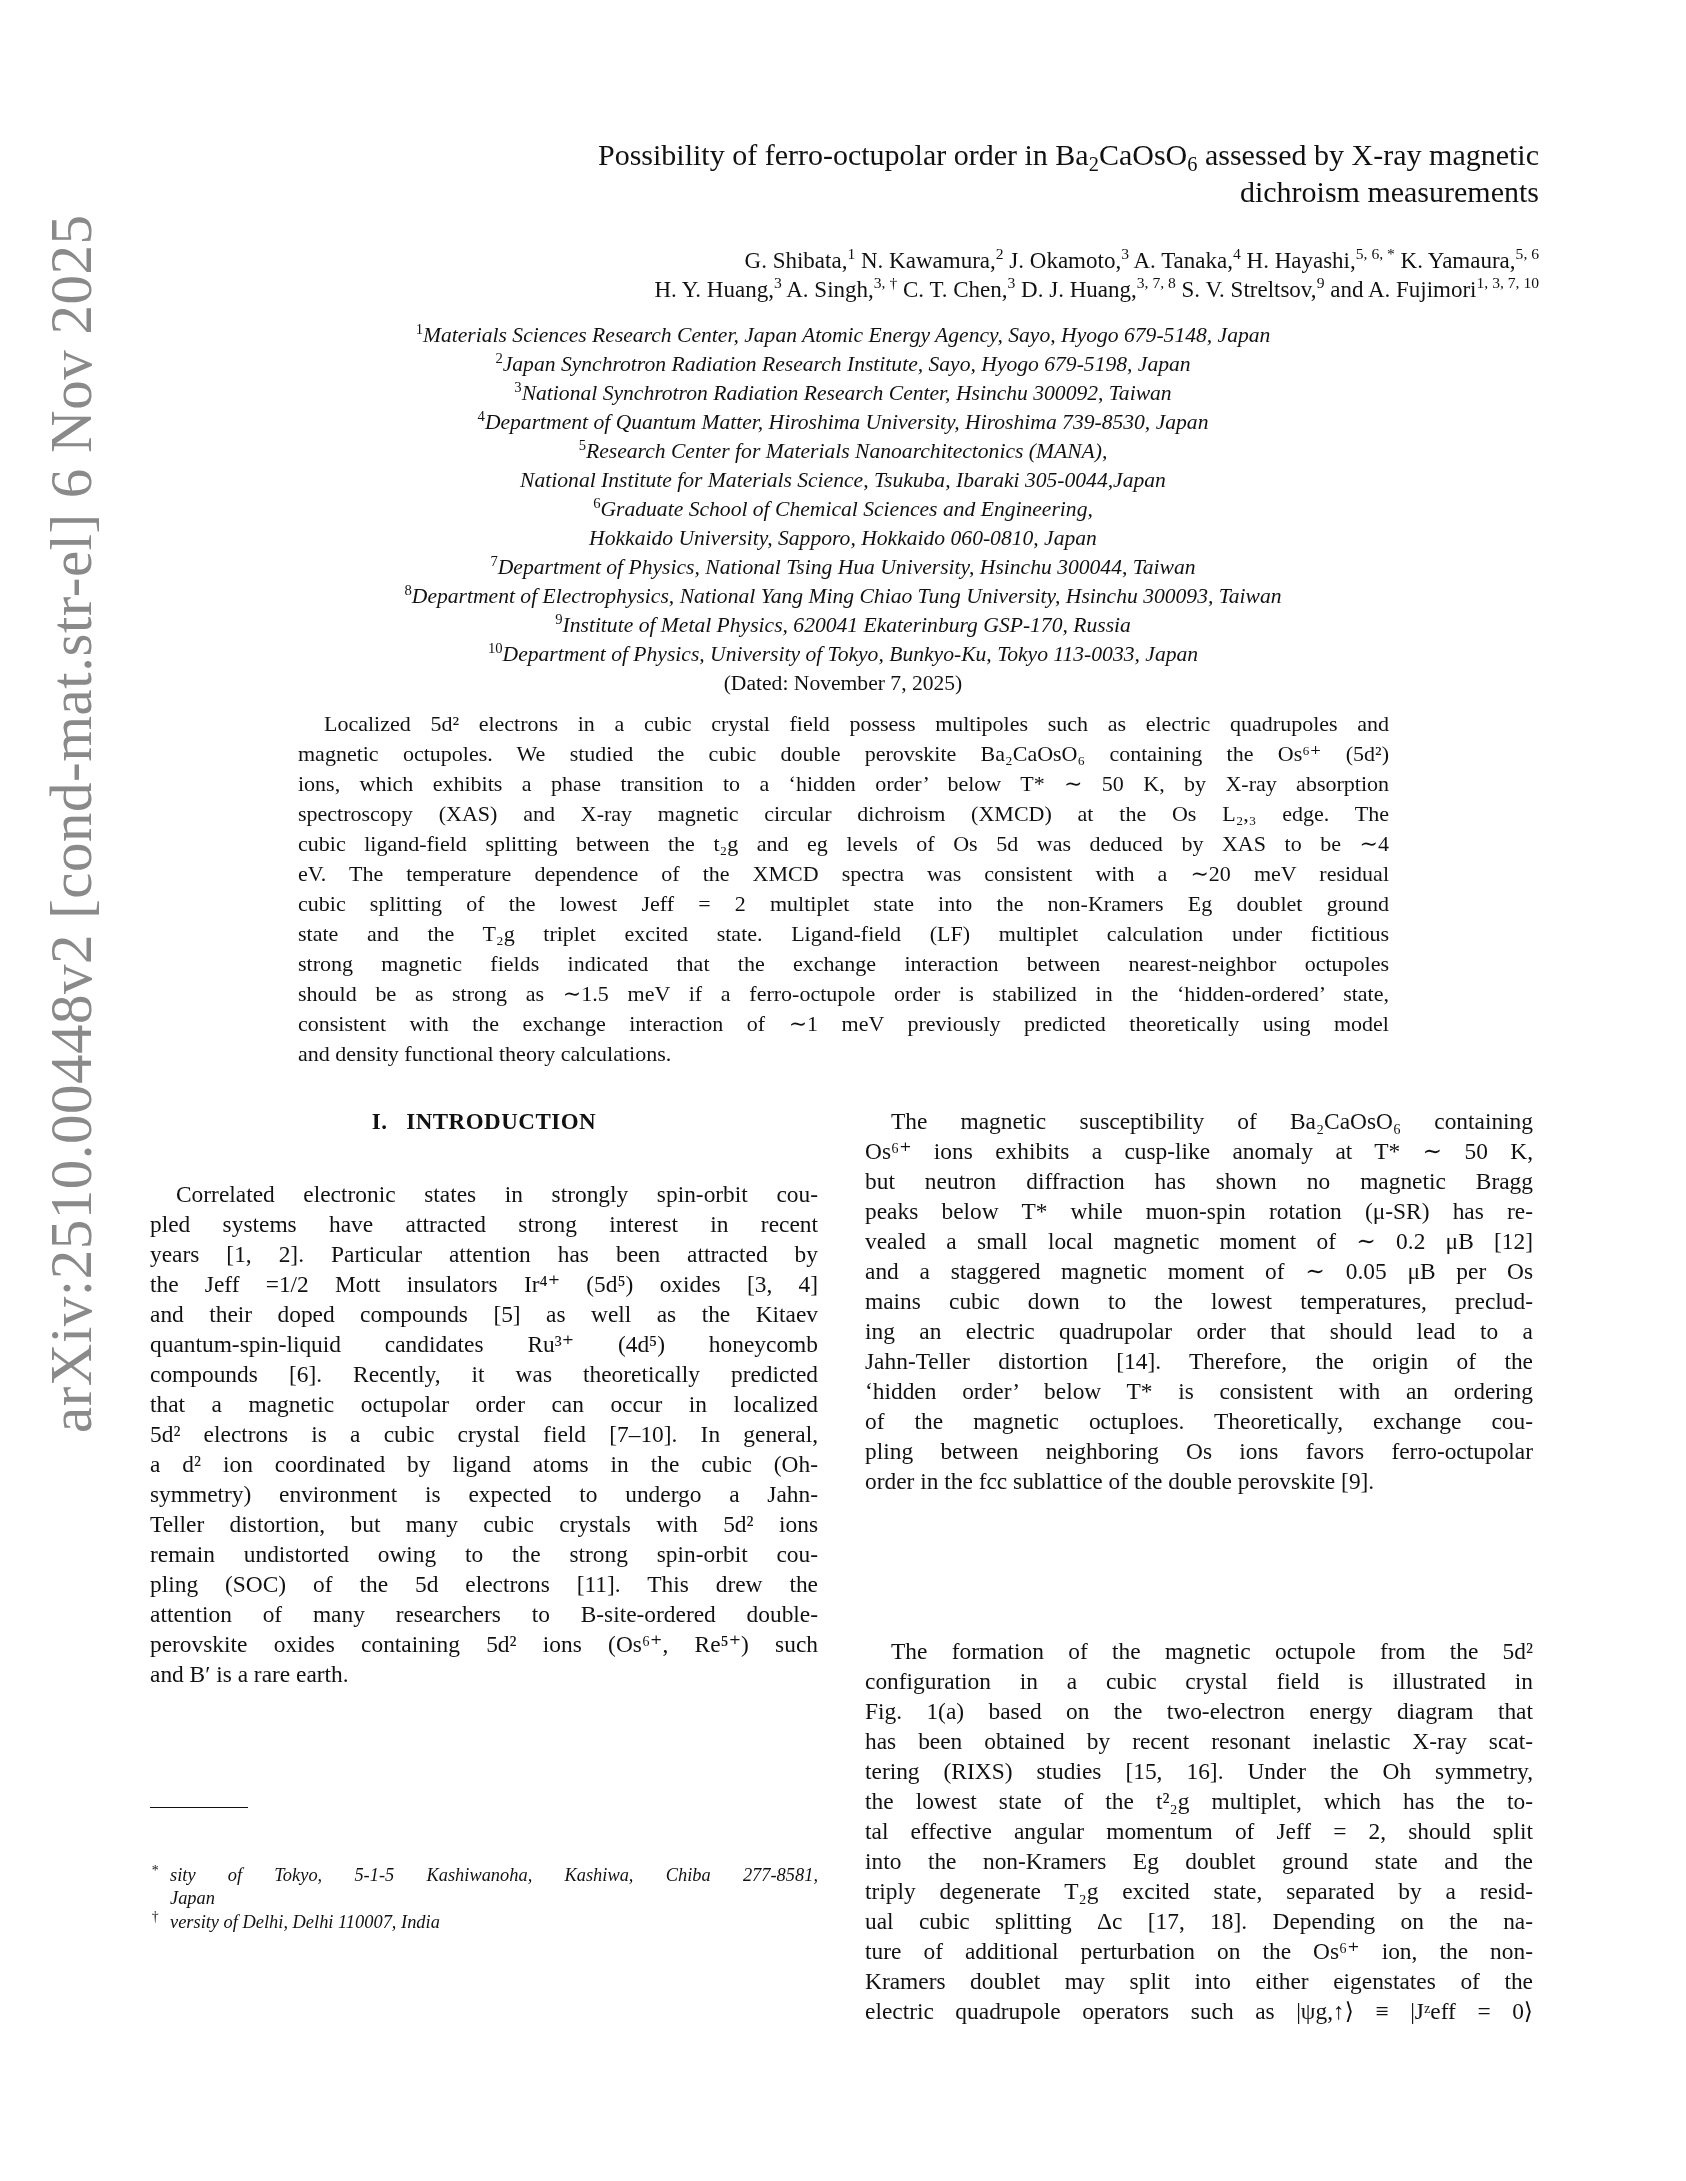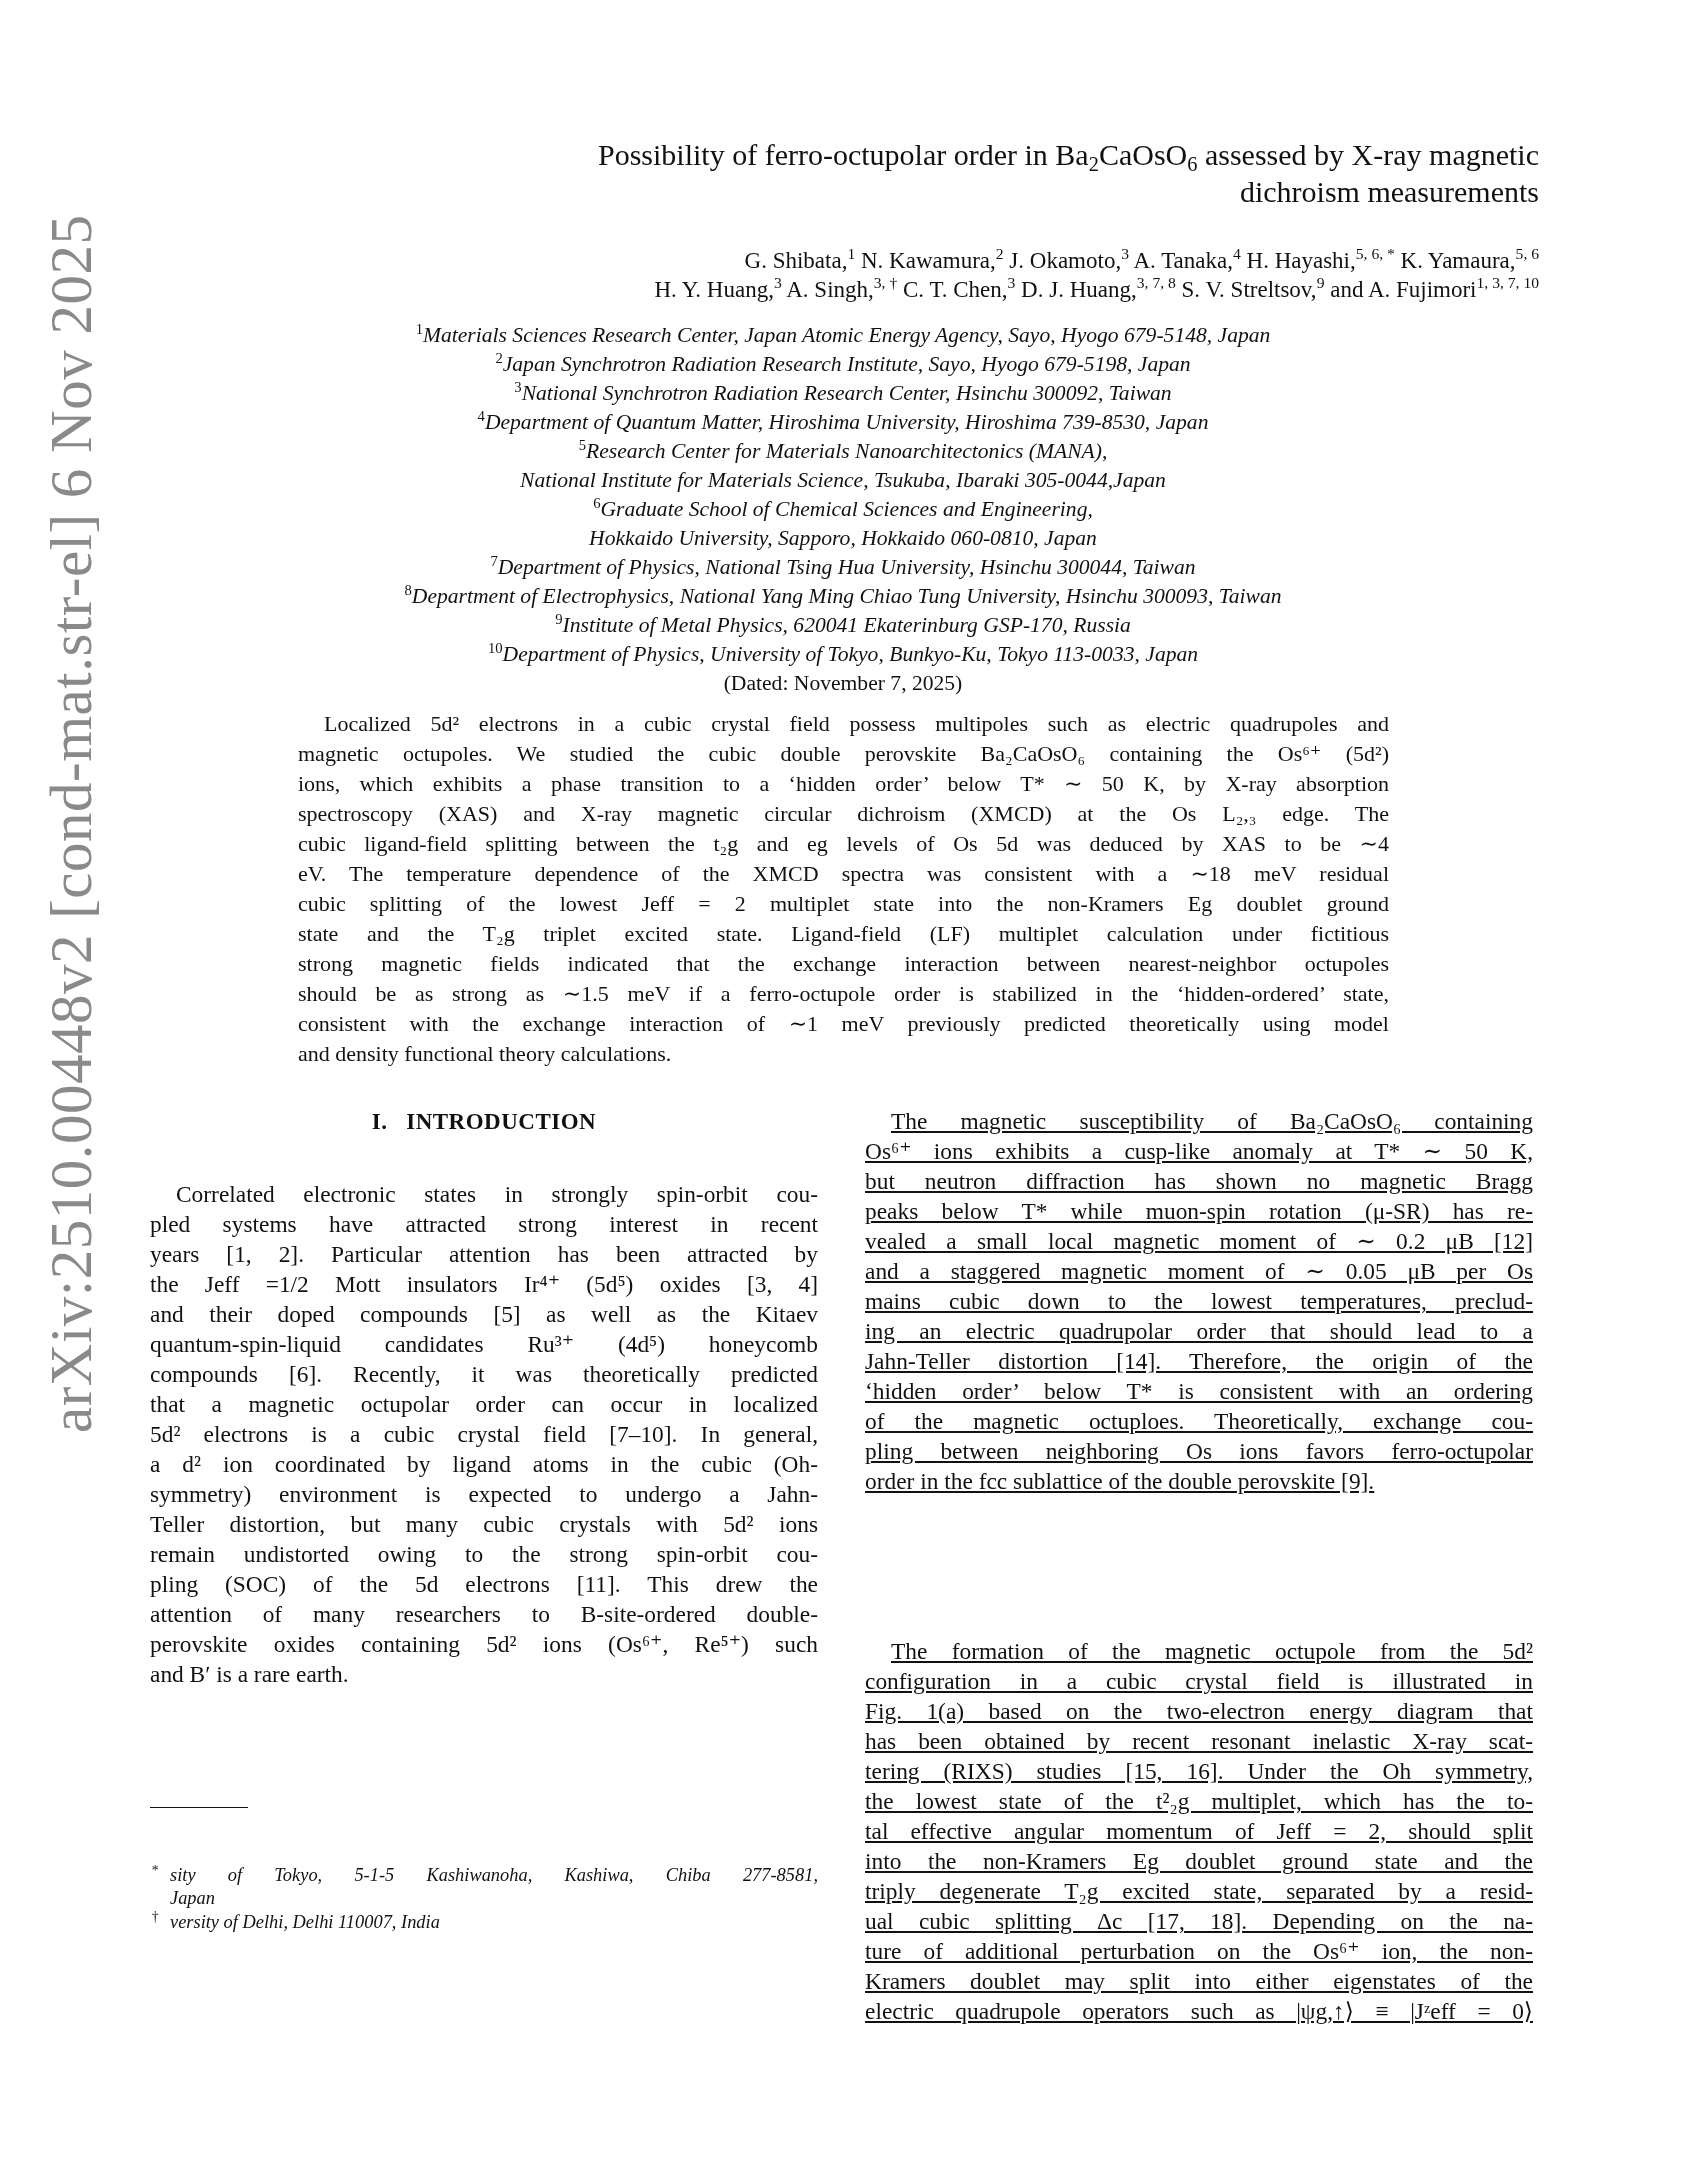--- a/index.html
+++ b/index.html
@@ -32,21 +32,21 @@
     position: absolute; left: 298px; width: 1091px; top: 709px;
     font-size: 22px; line-height: 30px;
   }
   .jline { display: block; text-align: justify; text-align-last: justify; white-space: nowrap; }
   .jline.last { text-align-last: left; }
   .jline.indent { text-indent: 26px; }
   .col {
     position: absolute; font-size: 23.4px; line-height: 30px;
   }
   .col-left { left: 150px; width: 668px; }
-  .col-right { left: 865px; width: 668px; text-decoration: underline; }
+  .col-right { left: 865px; width: 668px; }
   .section-heading {
     position: absolute; left: 150px; width: 668px; top: 1109px;
     text-align: center; font-weight: bold; font-size: 23px; letter-spacing: 0.5px;
   }
   .footnote-rule {
     position: absolute; left: 150px; top: 1807px; width: 98px; height: 0;
     border-top: 1.4px solid #111;
   }
   .footnotes {
     position: absolute; left: 150px; width: 668px; top: 1864px;
@@ -88,21 +88,21 @@
       <div><sup>10</sup><span>Department of Physics, University of Tokyo, Bunkyo-Ku, Tokyo 113-0033, Japan</span></div>
       <div class="dated">(Dated: November 7, 2025)</div>
     </div>
 
   <div class="abstract" id="abstract">
       <span class="jline indent">Localized 5d² electrons in a cubic crystal field possess multipoles such as electric quadrupoles and</span>
       <span class="jline">magnetic octupoles. We studied the cubic double perovskite Ba₂CaOsO₆ containing the Os⁶⁺ (5d²)</span>
       <span class="jline">ions, which exhibits a phase transition to a ‘hidden order’ below T* ∼ 50 K, by X-ray absorption</span>
       <span class="jline">spectroscopy (XAS) and X-ray magnetic circular dichroism (XMCD) at the Os L₂,₃ edge.  The</span>
       <span class="jline">cubic ligand-field splitting between the t₂g and eg levels of Os 5d was deduced by XAS to be ∼4</span>
-      <span class="jline">eV. The temperature dependence of the XMCD spectra was consistent with a ∼18 meV residual</span>
+      <span class="jline">eV. The temperature dependence of the XMCD spectra was consistent with a ∼20 meV residual</span>
       <span class="jline">cubic splitting of the lowest Jeff = 2 multiplet state into the non-Kramers Eg doublet ground</span>
       <span class="jline">state and the T₂g triplet excited state.  Ligand-field (LF) multiplet calculation under fictitious</span>
       <span class="jline">strong magnetic fields indicated that the exchange interaction between nearest-neighbor octupoles</span>
       <span class="jline">should be as strong as ∼1.5 meV if a ferro-octupole order is stabilized in the ‘hidden-ordered’ state,</span>
       <span class="jline">consistent with the exchange interaction of ∼1 meV previously predicted theoretically using model</span>
       <span class="jline last">and density functional theory calculations.</span>
     </div>
 
   <div class="section-heading">
     <span>I.</span>&nbsp;&nbsp;&nbsp;<span>INTRODUCTION</span>

